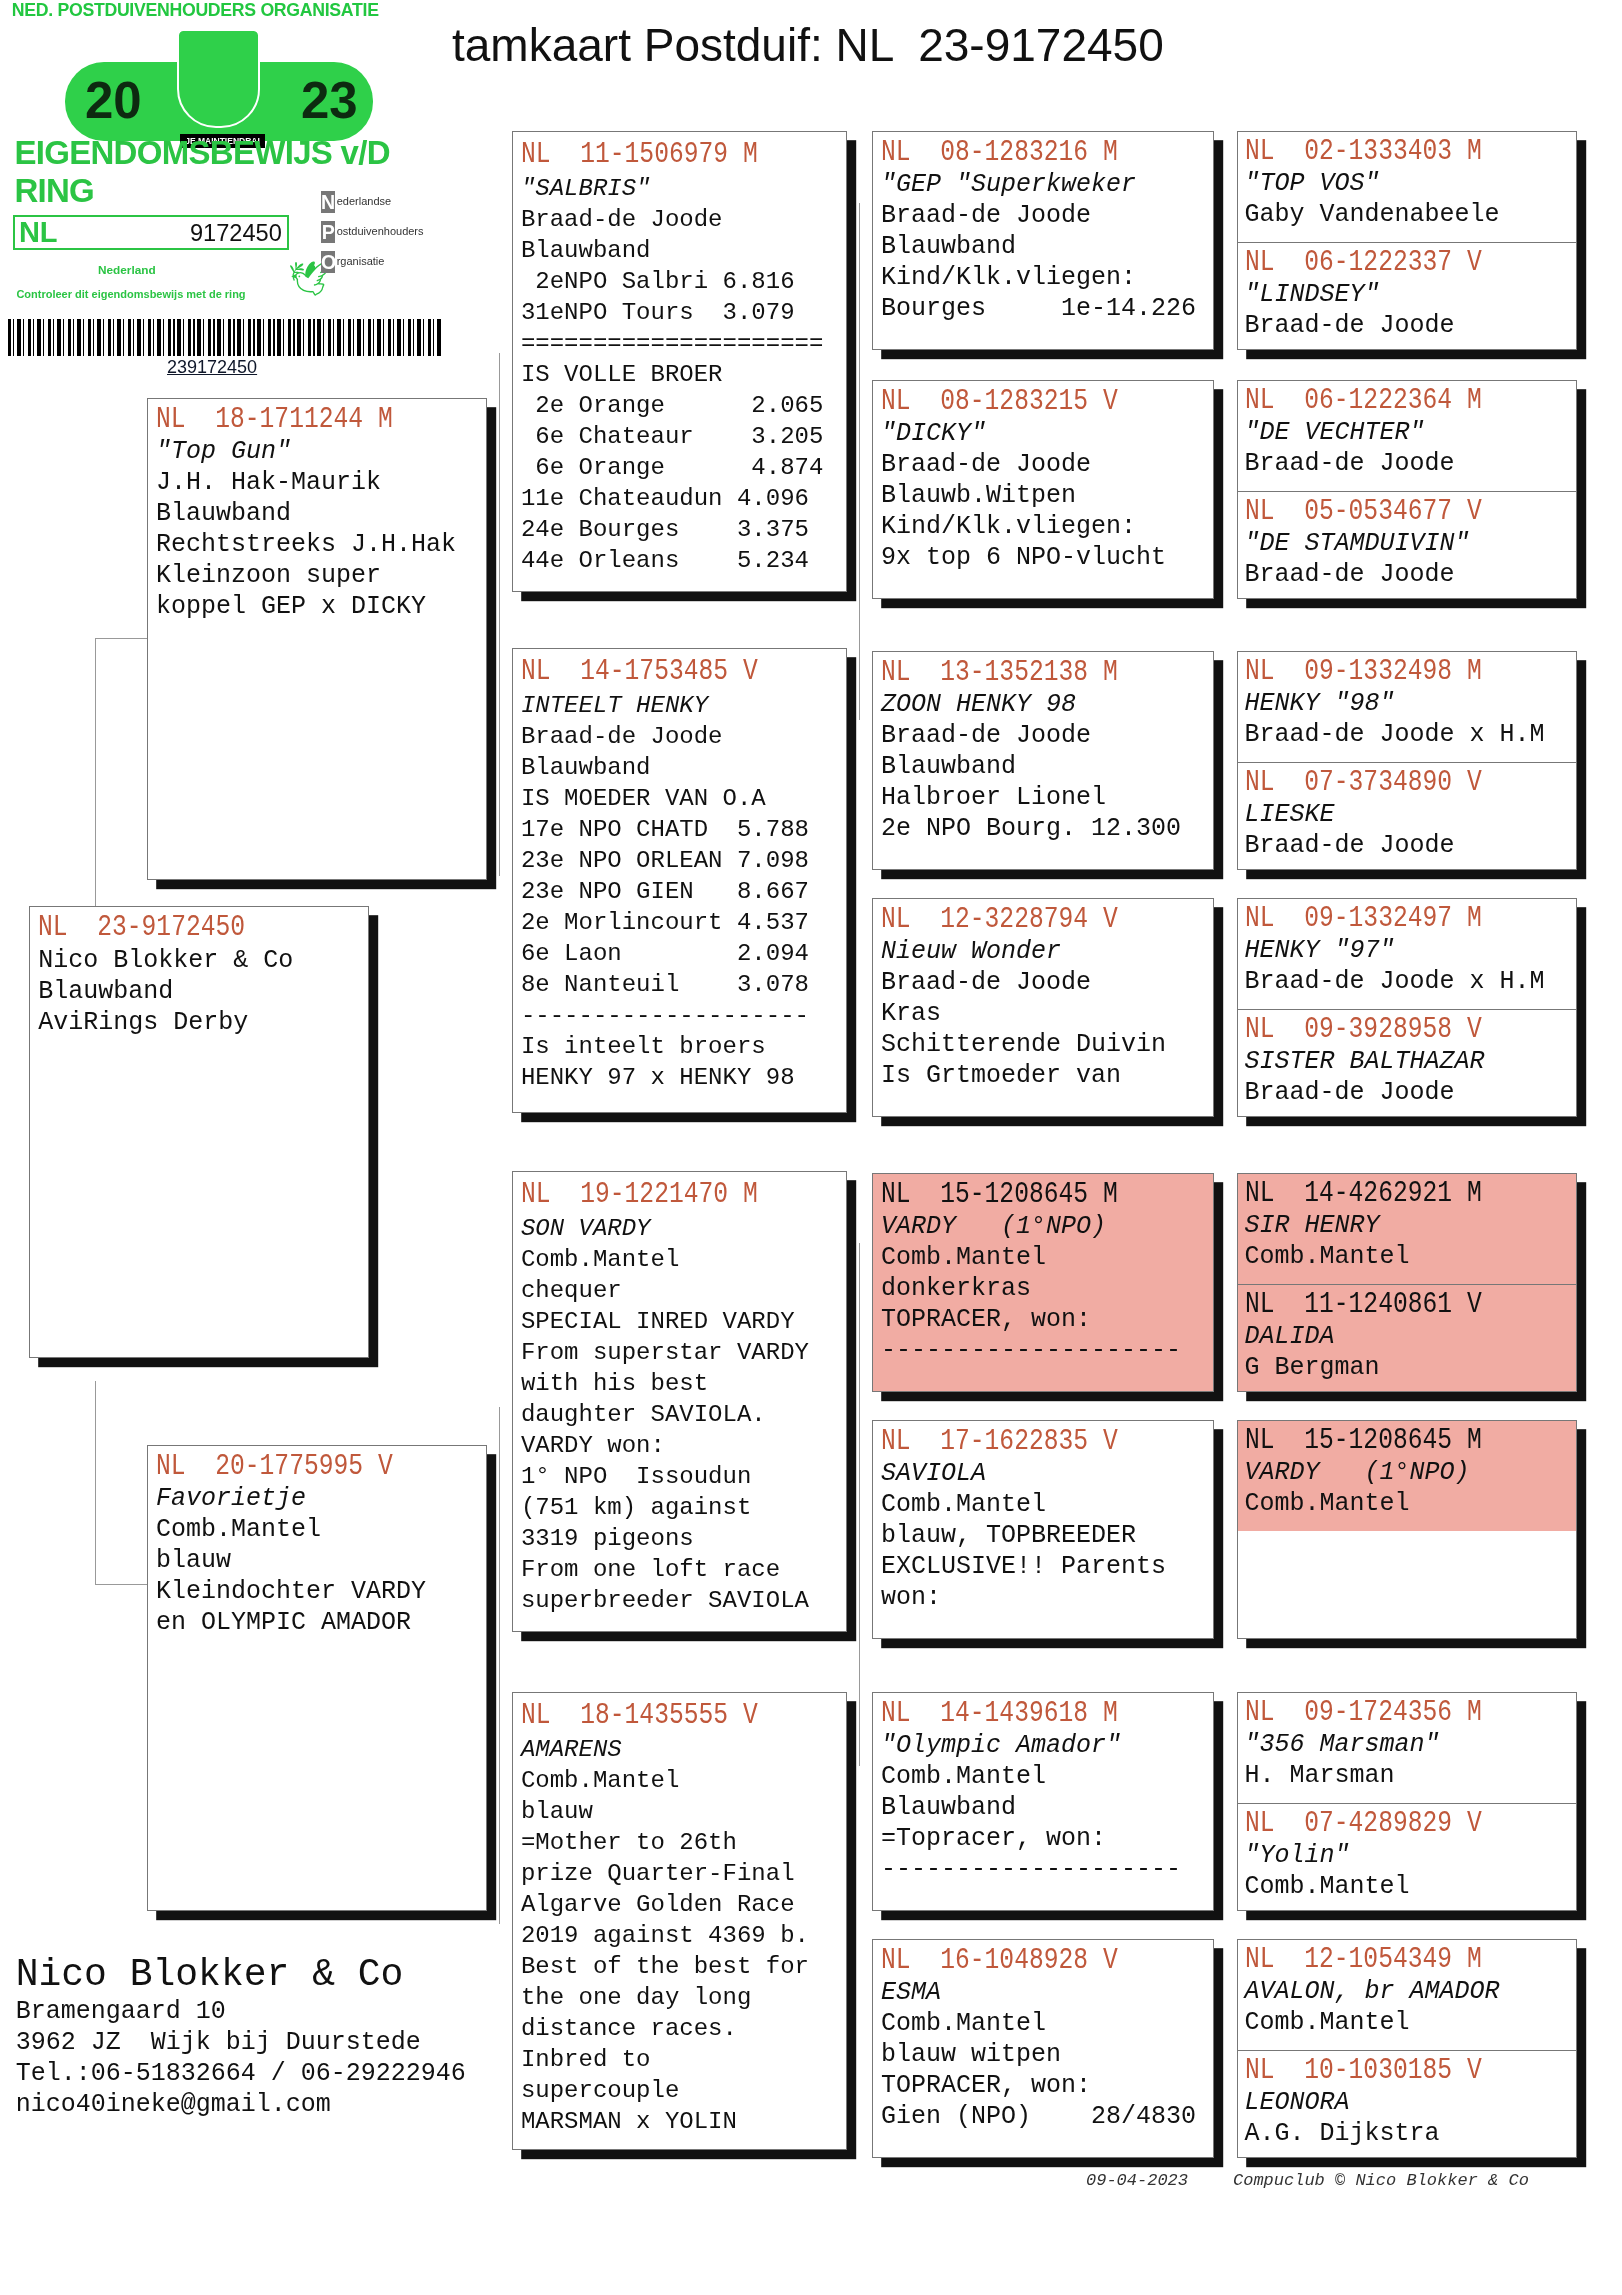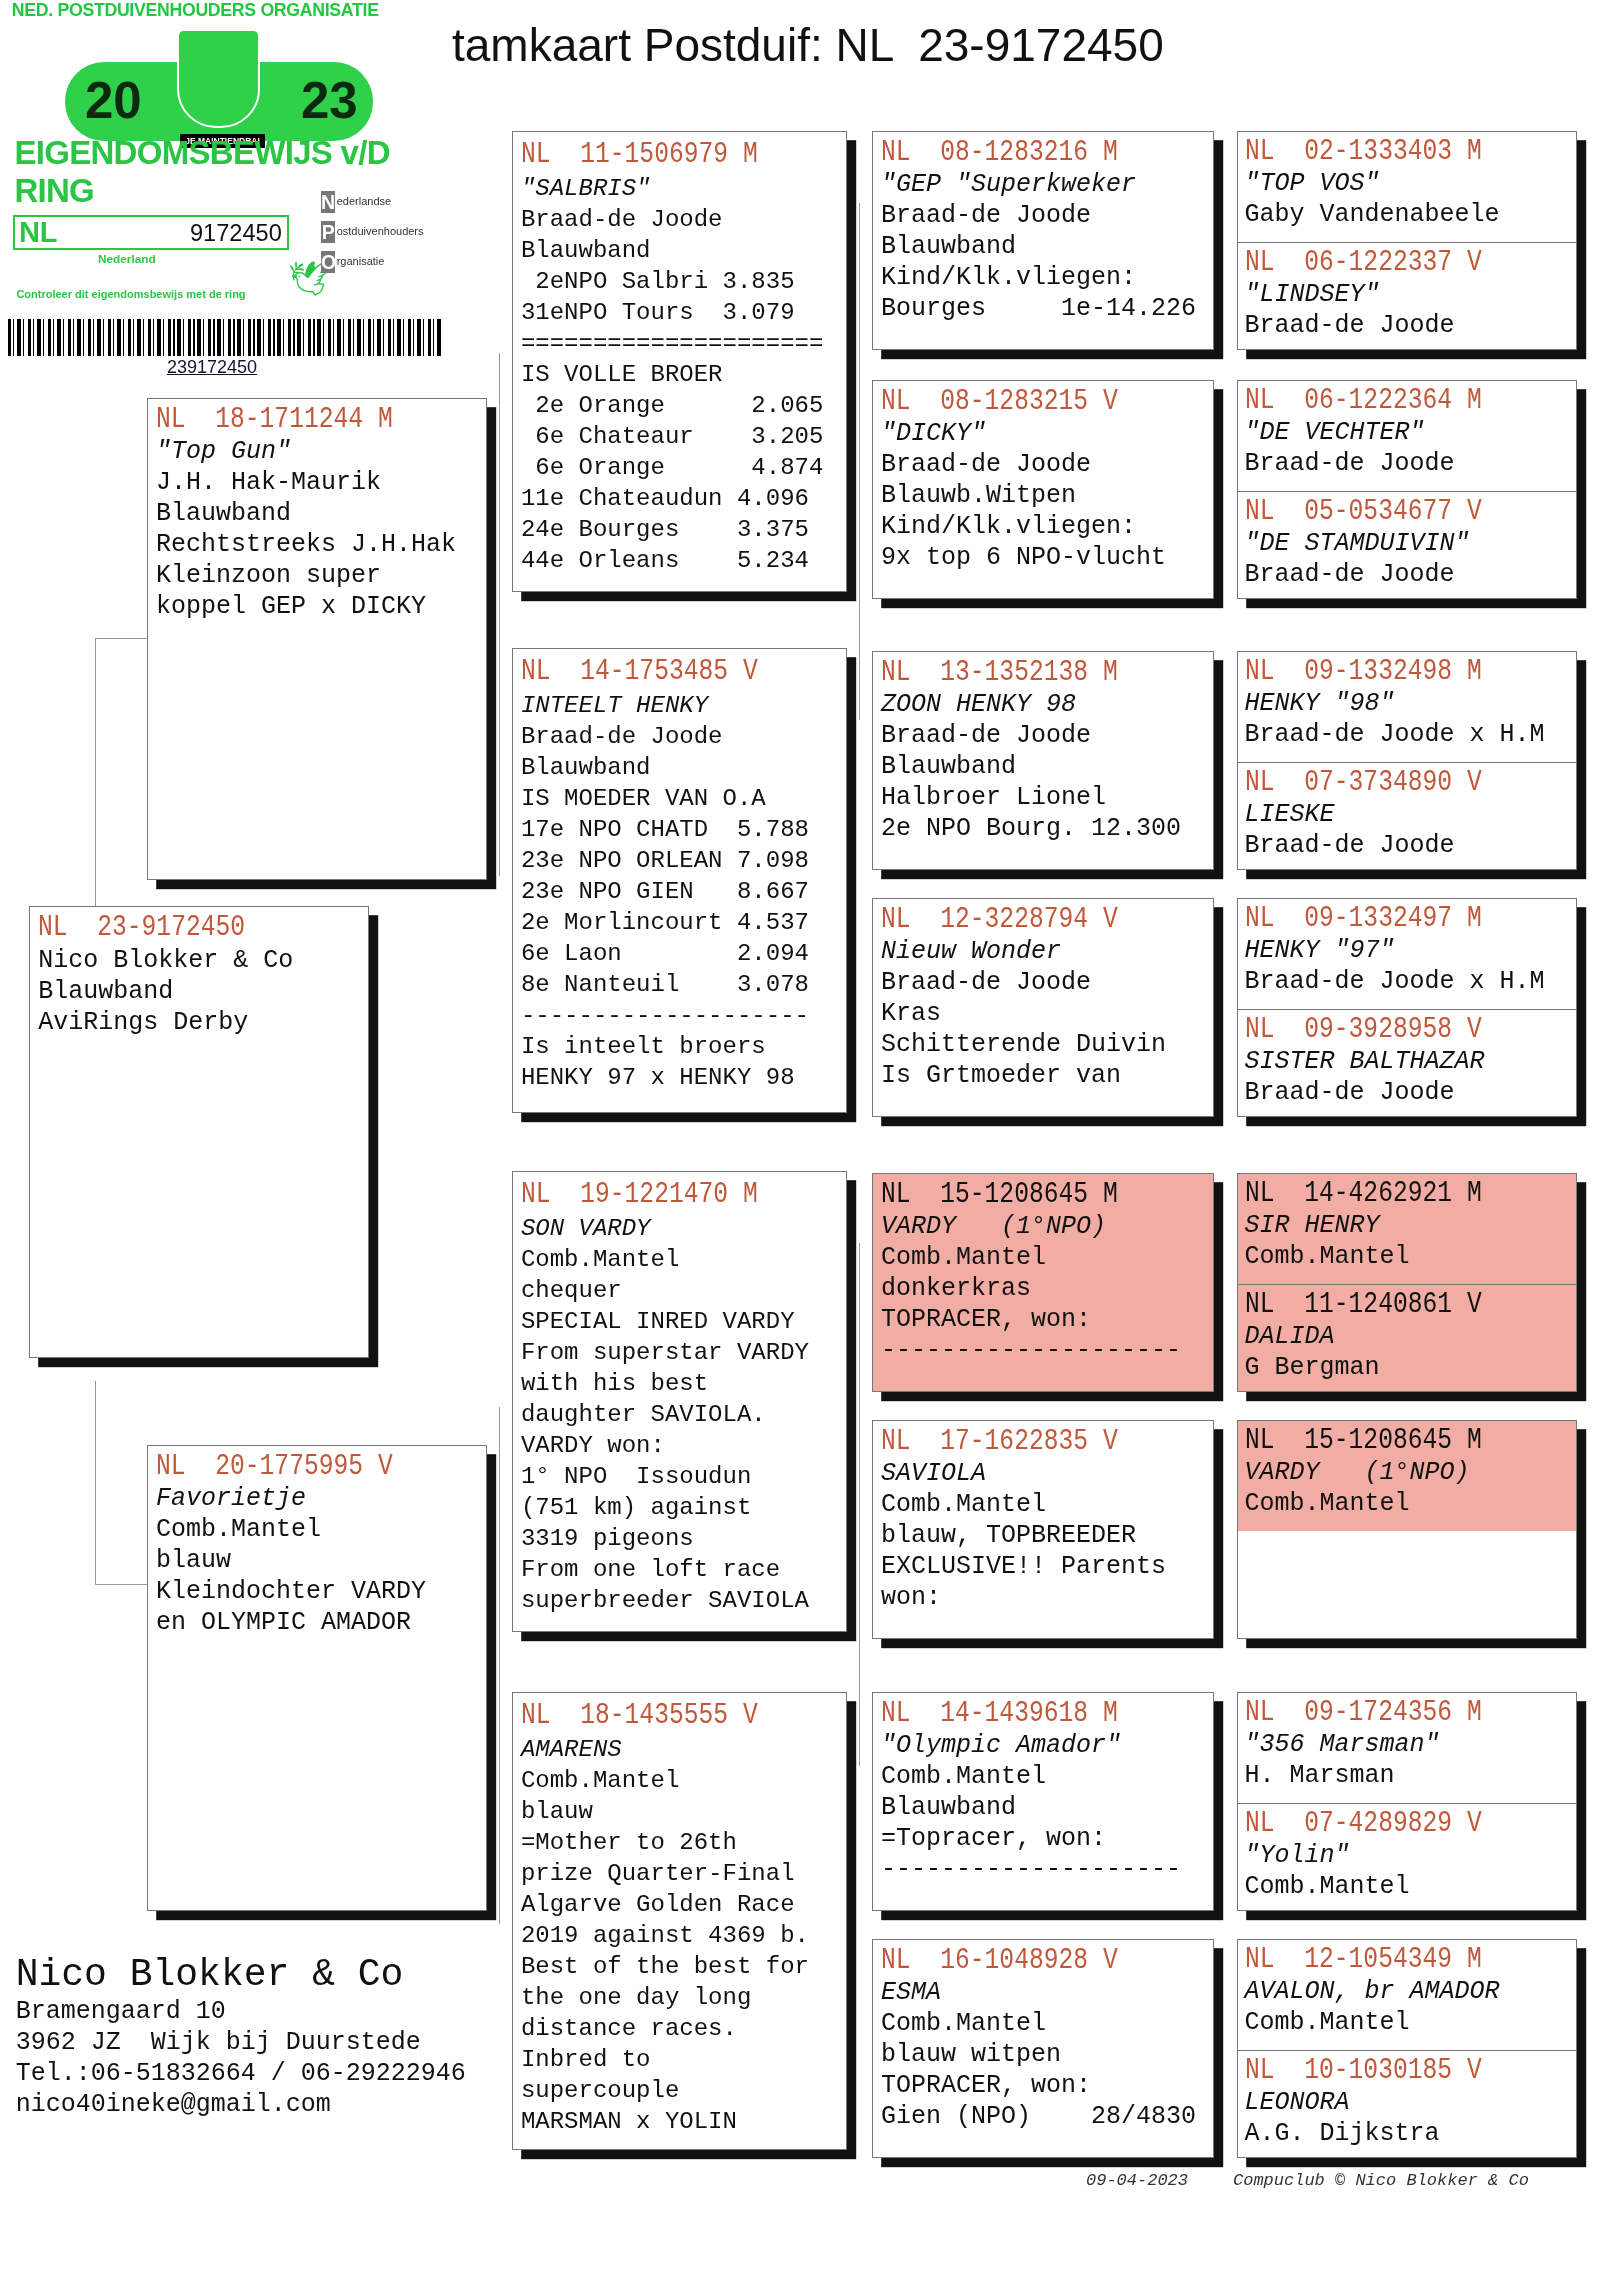--- a/index.html
+++ b/index.html
@@ -10,21 +10,21 @@
   .card{left:0;top:0;width:452px;height:380px;background:#fff;}
   .card .org{left:11.8px;top:0;font-family:"Liberation Sans",sans-serif;font-weight:bold;font-size:17.7px;color:#22c740;letter-spacing:-0.3px;}
   .card .pill{left:65px;top:62px;width:308px;height:79px;background:#2fd04a;border-radius:39px;}
   .card .yr{font-family:"Liberation Sans",sans-serif;font-weight:bold;font-size:51px;color:#0d2a10;top:71px;}
   .card .shield{left:177px;top:29.4px;width:79px;height:95px;background:#2fd04a;border-radius:6.5px 6.5px 39px 39px;border:2.6px solid #fff;}
   .card .motto{left:180px;top:134px;width:85px;height:14.4px;background:#000000;color:#fff;font-family:"Liberation Sans",sans-serif;font-size:8.5px;font-weight:bold;text-align:center;line-height:14.4px;}
   .card .title{left:14.4px;top:134px;font-family:"Liberation Sans",sans-serif;font-weight:bold;font-size:33px;color:#2bc444;letter-spacing:-0.7px;}
   .card .ringbox{left:13px;top:215px;width:272px;height:31px;border:2px solid #2bc444;background:#fff;}
   .card .ringbox .nl{left:3.9px;top:-1.3px;font-family:"Liberation Sans",sans-serif;font-weight:bold;font-size:29px;color:#2bc444;}
   .card .ringbox .num{right:5.2px;top:2.6px;font-family:"Liberation Sans",sans-serif;font-size:23.6px;color:#111;}
-  .card .nederland{left:98px;top:252px;font-family:"Liberation Sans",sans-serif;font-weight:bold;font-size:11.8px;color:#2bc444;}
+  .card .nederland{left:98px;top:263px;font-family:"Liberation Sans",sans-serif;font-weight:bold;font-size:11.8px;color:#2bc444;}
   .card .check{left:16.4px;top:288px;font-family:"Liberation Sans",sans-serif;font-weight:bold;font-size:11px;color:#2bc444;}
   .card .npo{left:321px;font-family:"Liberation Sans",sans-serif;font-size:11px;color:#333;}
   .card .npo b{display:inline-block;width:14.4px;height:22px;background:#777;color:#fff;font-size:19.6px;text-align:center;line-height:22px;margin-right:1.3px;vertical-align:middle;}
   .card .dove{left:288px;top:258px;font-size:34px;color:#2bc444;}
   .card .barcode{left:7.9px;top:319px;width:435px;height:37px;
      background:repeating-linear-gradient(90deg,#000 0 3.3px,#fff 3.3px 5.2px,#000 5.2px 6.5px,#fff 6.5px 9.2px,#000 9.2px 13px,#fff 13px 15px,#000 15px 16.4px,#fff 16.4px 20px);}
   .card .bcnum{left:167px;top:357px;font-family:"Liberation Sans",sans-serif;font-size:18px;color:#0f172a;text-decoration:underline;}
   
   .ptitle{left:452px;top:18.3px;font-family:"Liberation Sans",sans-serif;font-size:46px;color:#111;white-space:pre;}
   
@@ -107,21 +107,21 @@
   <div class="ln">blauw</div>
   <div class="ln">Kleindochter VARDY</div>
   <div class="ln">en OLYMPIC AMADOR</div>
 </div>
 
 <div class="box c2" style="left:512px;top:131px;width:335px;height:461px">
   <div class="ring">NL  11-1506979 M</div>
   <div class="nm">"SALBRIS"</div>
   <div class="ln">Braad-de Joode</div>
   <div class="ln">Blauwband</div>
-  <div class="ln"> 2eNPO Salbri 3.835</div>
+  <div class="ln"> 2eNPO Salbri 6.816</div>
   <div class="ln">31eNPO Tours  3.079</div>
   <div class="ln">=====================</div>
   <div class="ln">IS VOLLE BROER</div>
   <div class="ln"> 2e Orange      2.065</div>
   <div class="ln"> 6e Chateaur    3.205</div>
   <div class="ln"> 6e Orange      4.874</div>
   <div class="ln">11e Chateaudun 4.096</div>
   <div class="ln">24e Bourges    3.375</div>
   <div class="ln">44e Orleans    5.234</div>
 </div>

